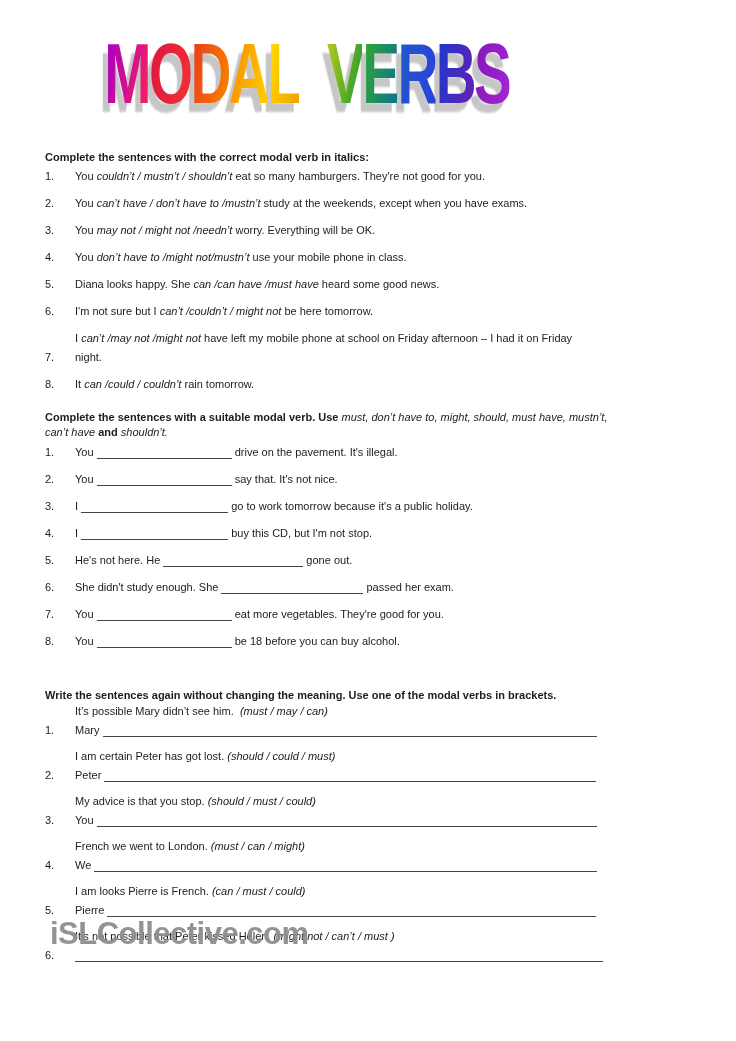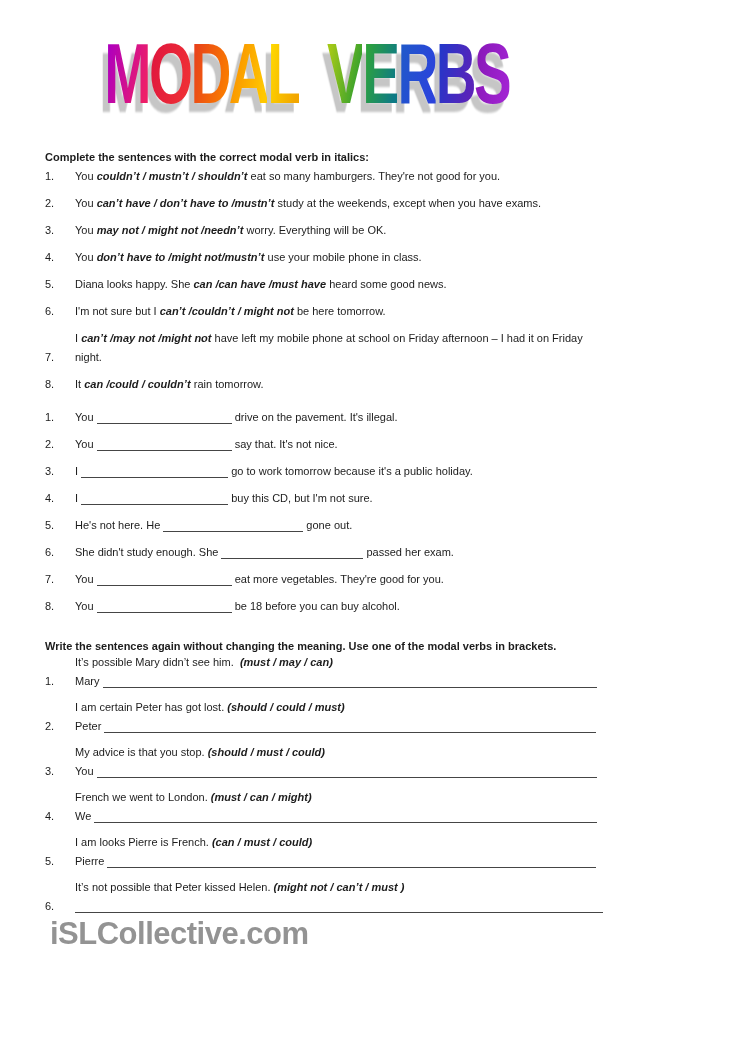--- a/index.html
+++ b/index.html
@@ -24,30 +24,30 @@
     }
   }
   .wordgap{display:inline-block;width:42px;}
   
   .content{padding:0 20px 0 45px;}
   .section{margin:0;}
   .sec-heading{font-weight:bold;margin:0 0 4px 0;}
   #sec-0{margin-top:30px;}
   #sec-1{margin-top:18px;}
   #sec-1 .sec-heading{margin-bottom:5px;}
-  #sec-2{margin-top:25px;}
+  #sec-2{margin-top:39px;}
   #sec-2 .sec-heading{margin-bottom:1px;}
   .item{margin:0 0 12px 0;}
   #sec-2 .item{margin-bottom:11px;}
   .line{display:flex;align-items:baseline;}
   .line + .line{margin-top:4px;}
   .numcell{flex:0 0 30px;}
   .linecontent{flex:1;}
   .r-b{font-weight:bold;}
-  .r-bi{font-weight:bold;font-style:italic;}
+  .r-bi{font-weight:normal;font-style:italic;}
   .blank{
     display:inline-block;height:0.85em;vertical-align:-3px;
     border-bottom:1.5px solid #454545;
   }
   
   .watermark{
     position:absolute;left:50px;top:926px;z-index:3;
     font-size:31px;font-weight:bold;letter-spacing:-0.5px;
     color:#8e8e8e;opacity:0.95;white-space:nowrap;
   }
@@ -109,20 +109,21 @@
         </div>
       </div>
       <div class="item">
         <div class="line">
           <span class="numcell">8.</span>
           <span class="linecontent"><span>It </span><span class="r-bi">can /could / couldn’t</span><span> rain tomorrow.</span></span>
         </div>
       </div>
     </section>
     <section class="section" id="sec-1">
+      <div class="sec-heading"><span class="r-b">Complete the sentences with a suitable modal verb. Use </span><span class="r-bi">must, don’t have to, might, should, must have, mustn’t,</span><br><span class="r-bi">can’t have</span><span class="r-b"> and </span><span class="r-bi">shouldn’t.</span></div>
       <div class="item">
         <div class="line">
           <span class="numcell">1.</span>
           <span class="linecontent"><span>You </span><span class="blank" style="width: 135px;"></span><span> drive on the pavement. It's illegal.</span></span>
         </div>
       </div>
       <div class="item">
         <div class="line">
           <span class="numcell">2.</span>
           <span class="linecontent"><span>You </span><span class="blank" style="width: 135px;"></span><span> say that. It's not nice.</span></span>
@@ -130,21 +131,21 @@
       </div>
       <div class="item">
         <div class="line">
           <span class="numcell">3.</span>
           <span class="linecontent"><span>I </span><span class="blank" style="width: 147px;"></span><span> go to work tomorrow because it's a public holiday.</span></span>
         </div>
       </div>
       <div class="item">
         <div class="line">
           <span class="numcell">4.</span>
-          <span class="linecontent"><span>I </span><span class="blank" style="width: 147px;"></span><span> buy this CD, but I'm not sure.</span></span>
+          <span class="linecontent"><span>I </span><span class="blank" style="width: 147px;"></span><span> buy this CD, but I'm not stop.</span></span>
         </div>
       </div>
       <div class="item">
         <div class="line">
           <span class="numcell">5.</span>
           <span class="linecontent"><span>He's not here. He </span><span class="blank" style="width: 140px;"></span><span> gone out.</span></span>
         </div>
       </div>
       <div class="item">
         <div class="line">

